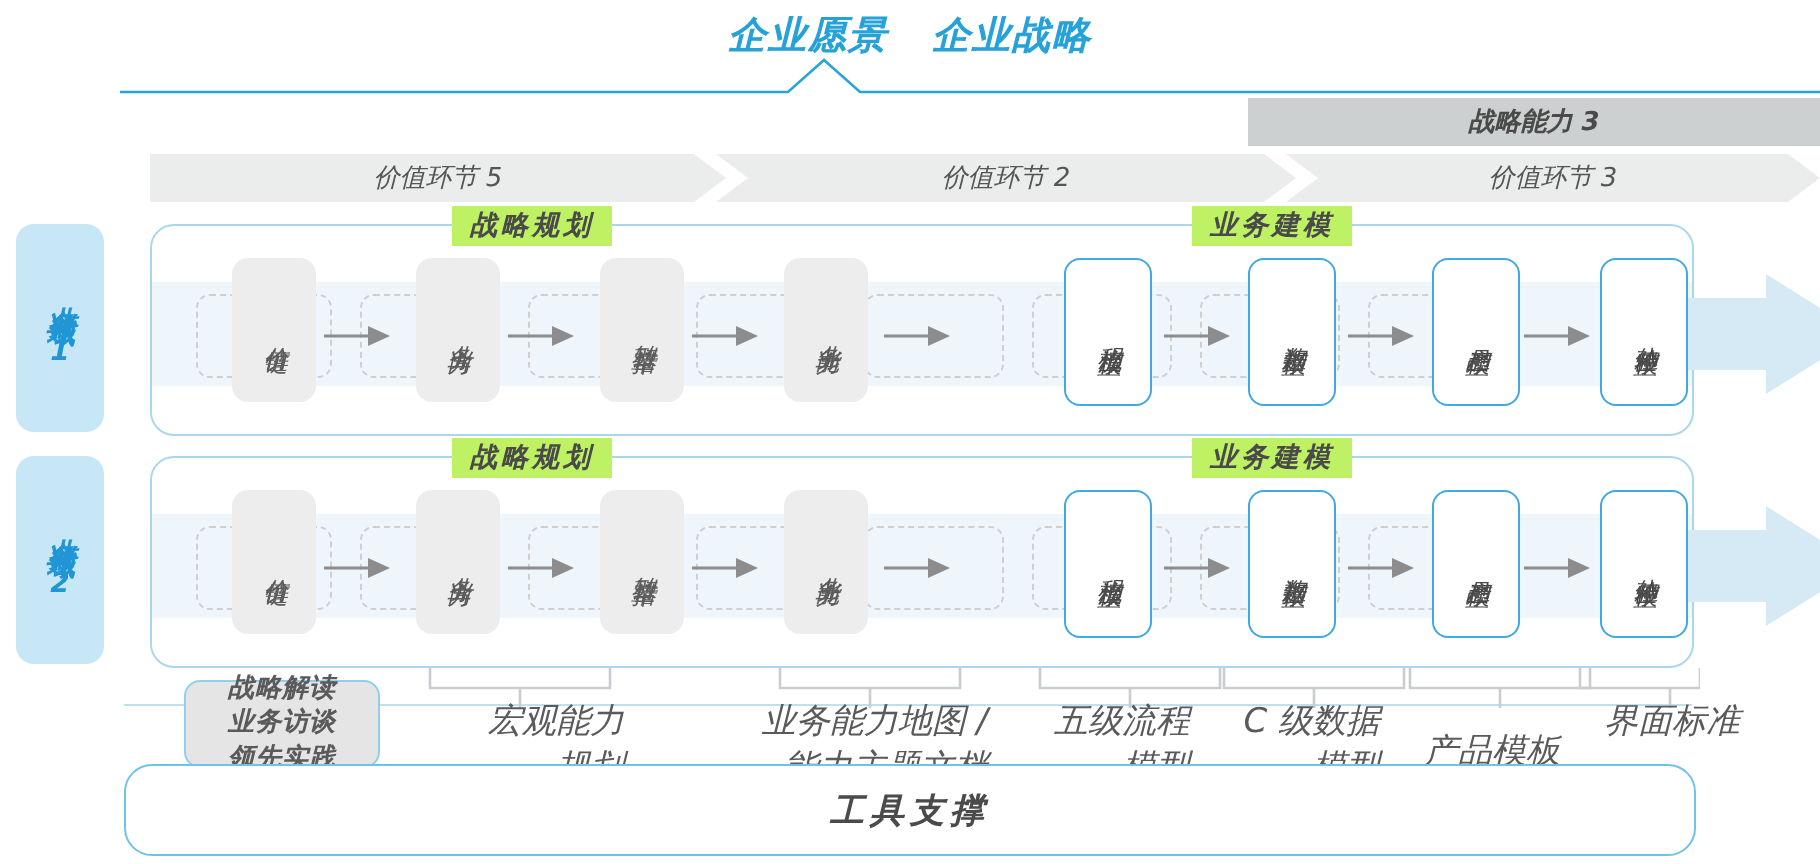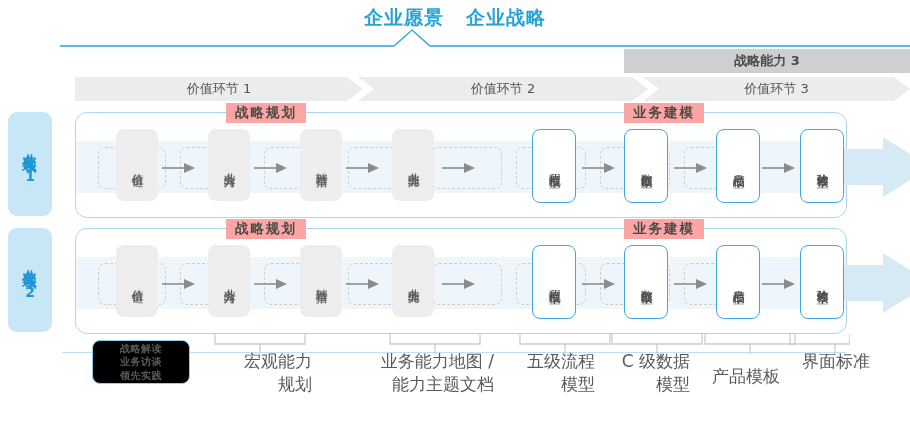--- a/index.html
+++ b/index.html
@@ -3,21 +3,21 @@
 <meta charset="utf-8">
 <style>
   html,body{margin:0;padding:0;}
   body{
     width:910px;height:432px;
     background:#ffffff;
     font-family:"DejaVu Sans","Liberation Sans",sans-serif;
     position:relative;overflow:hidden;
     color:#5a5a5a;
   }
-  .stage{position:absolute;left:0;top:0;width:910px;height:432px;}
+  .stage{position:absolute;left:0;top:0;width:910px;height:432px;font-style:italic;}
 
   
   .title-row{
     position:absolute;left:0;top:4px;width:910px;height:28px;
     display:flex;align-items:center;justify-content:center;gap:22px;
   }
   .title-word{
     font-size:19px;font-weight:bold;color:#26a2d8;letter-spacing:1px;
     white-space:nowrap;
   }
@@ -74,27 +74,27 @@
 
   .band{
     position:absolute;left:0;top:28px;width:770px;height:52px;
     background:#eef6fb;
   }
   .tail-arrow{position:absolute;left:745px;top:24px;width:120px;height:60px;}
 
   
   .sec-title{
     position:absolute;top:-10px;height:20px;
-    background:#fca5a5;padding:0 9px;
+    background:#bef264;padding:0 9px;
     font-size:13.5px;font-weight:bold;color:#4a4a4a;
     letter-spacing:2px;white-space:nowrap;
     display:flex;align-items:center;
   }
   .sec-title.s-left{left:150px;}
-  .sec-title.s-right{left:548px;}
+  .sec-title.s-right{left:520px;}
 
   
   .chip-dash{
     position:absolute;top:34px;height:40px;
     border:1.3px dashed #cfcfcf;border-radius:7px;background:transparent;
   }
 
   
   .pbox{
     position:absolute;top:16px;width:42px;height:72px;
@@ -108,22 +108,22 @@
   .arrow{position:absolute;top:46px;width:34px;height:12px;}
 
   
   .bracket{position:absolute;}
   .fnote{
     position:absolute;text-align:right;font-size:17px;
     color:#5a5a5a;line-height:1.35;white-space:pre-line;
   }
   .fnote-box{
     position:absolute;border:1.3px solid #8fcfec;border-radius:8px;
-    background:#000000;display:flex;align-items:center;justify-content:center;
-    text-align:center;font-size:10px;color:#5a5a5a;line-height:1.35;
+    background:#e5e5e5;display:flex;align-items:center;justify-content:center;
+    text-align:center;font-size:13px;color:#5a5a5a;line-height:1.35;
     white-space:pre-line;font-weight:bold;letter-spacing:.5px;
   }
 
   
   .tool-box{
     position:absolute;left:62px;top:382px;width:784px;height:44px;
     border:1.6px solid #6fc3e8;border-radius:14px;background:#fff;
   }
   .tool-label{
     position:absolute;left:0;top:0;width:784px;height:44px;
@@ -149,21 +149,21 @@
   </div>
 
   <div class="cap-row">
     <div class="cap-bar c2">
         <span>战略能力 3</span>
       </div>
   </div>
 
   <div class="vc-row">
     <div class="vc-bar v0">
-        <span>价值环节 1</span>
+        <span>价值环节 5</span>
       </div>
     <div class="vc-bar v1">
         <span>价值环节 2</span>
       </div>
     <div class="vc-bar v2">
         <span>价值环节 3</span>
       </div>
   </div>
 
   <div class="domain-tag d0">
@@ -354,14 +354,17 @@
 规划</div>
   <div class="fnote" style="left:364px;top:350px;width:130px;">业务能力地图 /
 能力主题文档</div>
   <div class="fnote" style="left:503px;top:350px;width:92px;">五级流程
 模型</div>
   <div class="fnote" style="left:598px;top:350px;width:92px;">C 级数据
 模型</div>
   <div class="fnote" style="left:688px;top:365px;width:92px;">产品模板</div>
   <div class="fnote" style="left:778px;top:350px;width:92px;">界面标准</div>
 
+  <div class="tool-box">
+    <div class="tool-label">工具支撑</div>
+  </div>
 
 </div>
 
 </body></html>

